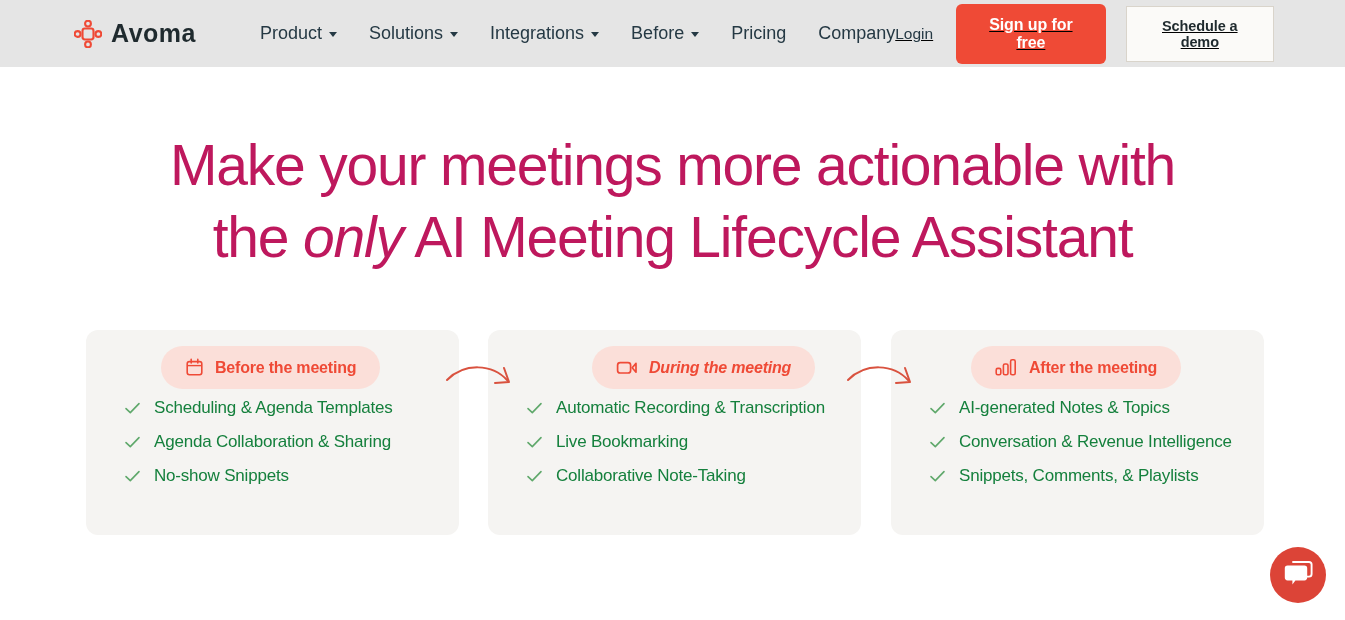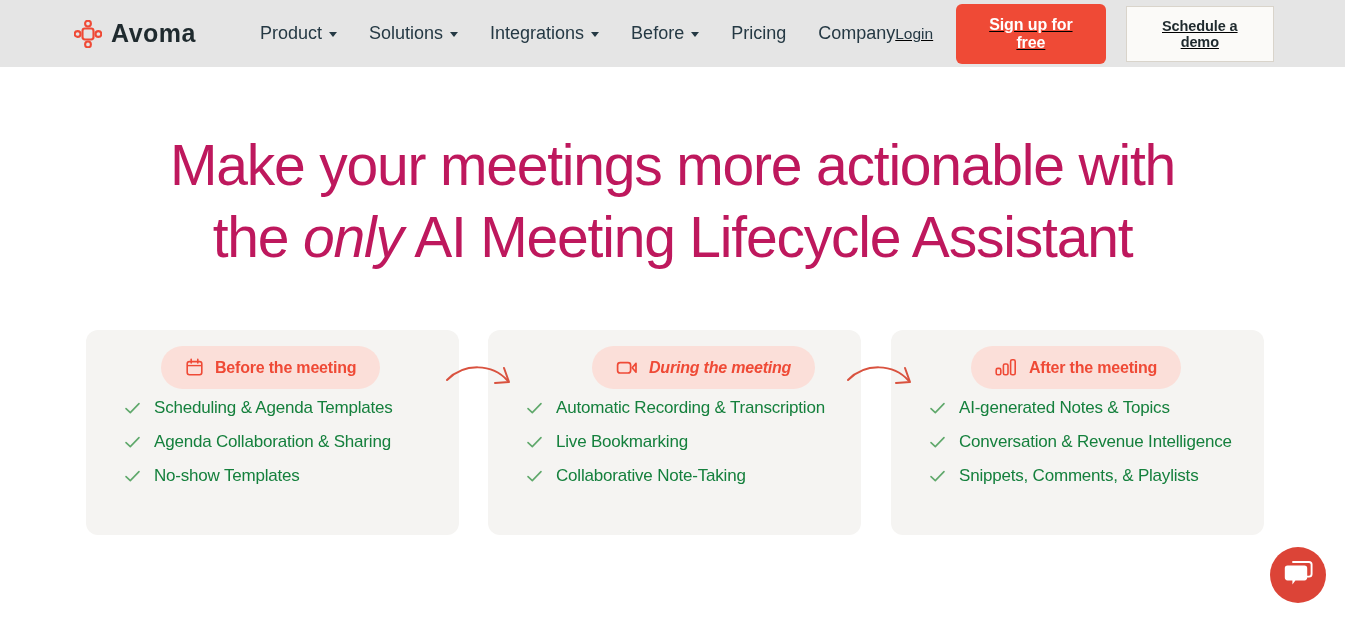--- a/index.html
+++ b/index.html
@@ -266,21 +266,21 @@
       <div class="feature">
         <svg class="check" viewBox="0 0 17 17">
             <path d="M2 8.6 L6.3 12.6 L15 3.6" fill="none" stroke="#5fa86b" stroke-width="1.6" stroke-linecap="round" stroke-linejoin="round"></path>
           </svg>
         <span>Agenda Collaboration &amp; Sharing</span>
       </div>
       <div class="feature">
         <svg class="check" viewBox="0 0 17 17">
             <path d="M2 8.6 L6.3 12.6 L15 3.6" fill="none" stroke="#5fa86b" stroke-width="1.6" stroke-linecap="round" stroke-linejoin="round"></path>
           </svg>
-        <span>No-show Templates</span>
+        <span>No-show Snippets</span>
       </div>
     </div>
   </div>
 
   <div class="card card-2">
     <div class="feature-list">
       <div class="feature">
         <svg class="check" viewBox="0 0 17 17">
             <path d="M2 8.6 L6.3 12.6 L15 3.6" fill="none" stroke="#5fa86b" stroke-width="1.6" stroke-linecap="round" stroke-linejoin="round"></path>
           </svg>

